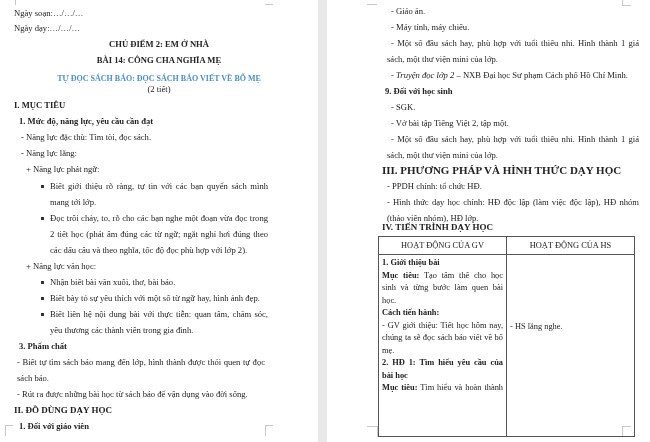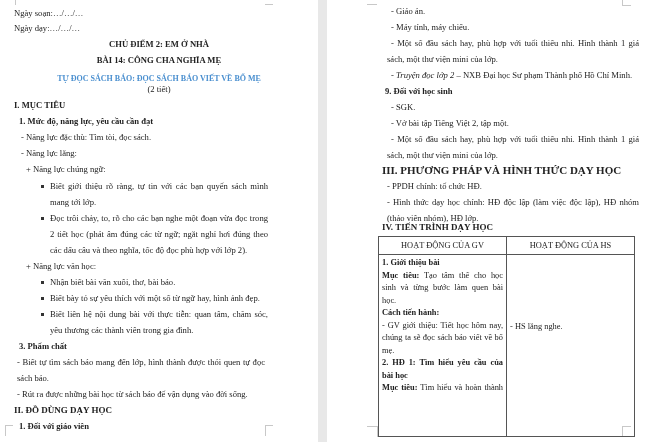--- a/index.html
+++ b/index.html
@@ -35,21 +35,21 @@
   <div class="t" style="left:14px;top:23px;">Ngày dạy:…/…/…</div>
   <div class="t b c" style="left:0;width:318px;top:39px;">CHỦ ĐIỂM 2: EM Ở NHÀ</div>
   <div class="t b c" style="left:0;width:318px;top:55px;">BÀI 14: CÔNG CHA NGHĨA MẸ</div>
   <div class="t b c blue" style="left:0;width:318px;top:73px;font-size:8px;">TỰ ĐỌC SÁCH BÁO: ĐỌC SÁCH BÁO VIẾT VỀ BỐ MẸ</div>
   <div class="t c" style="left:0;width:318px;top:84px;">(2 tiết)</div>
 
   <div class="t b" style="left:14px;top:100px;">I. MỤC TIÊU</div>
   <div class="t b" style="left:19px;top:116px;">1. Mức độ, năng lực, yêu cầu cần đạt</div>
   <div class="t" style="left:21px;top:132px;">- Năng lực đặc thù: Tìm tòi, đọc sách.</div>
   <div class="t" style="left:21px;top:148px;">- Năng lực lắng:</div>
-  <div class="t" style="left:26px;top:164px;">+ Năng lực chúng ngữ:</div>
+  <div class="t" style="left:26px;top:164px;">+ Năng lực phát ngữ:</div>
 
   <div class="bul" style="left:41px;top:185px;"></div>
   <div class="t" style="left:50px;top:181px;width:218px;white-space:normal;text-align:justify;text-align-last:justify;">Biết giới thiệu rõ ràng, tự tin với các bạn quyển sách mình</div>
   <div class="t" style="left:50px;top:197px;">mang tới lớp.</div>
 
   <div class="bul" style="left:41px;top:217px;"></div>
   <div class="t" style="left:50px;top:213px;width:218px;white-space:normal;text-align:justify;text-align-last:justify;">Đọc trôi chảy, to, rõ cho các bạn nghe một đoạn vừa đọc trong</div>
   <div class="t" style="left:50px;top:229px;width:218px;white-space:normal;text-align:justify;text-align-last:justify;">2 tiết học (phát âm đúng các từ ngữ; ngắt nghỉ hơi đúng theo</div>
   <div class="t" style="left:50px;top:245px;">các dấu câu và theo nghĩa, tốc độ đọc phù hợp với lớp 2).</div>
 
@@ -74,21 +74,21 @@
 <div class="page" id="page-right">
   <div class="corner" style="left:40px;top:4px;border-top-width:1px;width:10px;height:2px;"></div>
   <div class="corner" style="left:295px;top:-1px;border-left-width:1px;border-bottom-width:1px;width:8px;height:6px;"></div>
   <div class="corner" style="left:40px;top:426px;border-top-width:1px;border-right-width:1px;width:10px;"></div>
   <div class="corner" style="left:295px;top:426px;border-top-width:1px;border-left-width:1px;width:8px;"></div>
 
   <div class="t" style="left:64px;top:6px;">- Giáo án.</div>
   <div class="t" style="left:64px;top:22px;">- Máy tính, máy chiếu.</div>
   <div class="t" style="left:64px;top:38px;width:248px;white-space:normal;text-align:justify;text-align-last:justify;">- Một số đầu sách hay, phù hợp với tuổi thiếu nhi. Hình thành 1 giá</div>
   <div class="t" style="left:60px;top:54px;">sách, một thư viện mini của lớp.</div>
-  <div class="t" style="left:64px;top:70px;"><i>- Truyện đọc lớp 2</i><span> – NXB Đại học Sư phạm Thành phố Hồ Chí Minh.</span></div>
+  <div class="t" style="left:64px;top:70px;"><i>- Truyện đọc lớp 2</i><span> – NXB Đại học Sư phạm Cách phố Hồ Chí Minh.</span></div>
   <div class="t b" style="left:58px;top:86px;">9. Đối với học sinh</div>
   <div class="t" style="left:64px;top:102px;">- SGK.</div>
   <div class="t" style="left:64px;top:118px;">- Vở bài tập Tiếng Việt 2, tập một.</div>
   <div class="t" style="left:64px;top:134px;width:248px;white-space:normal;text-align:justify;text-align-last:justify;">- Một số đầu sách hay, phù hợp với tuổi thiếu nhi. Hình thành 1 giá</div>
   <div class="t" style="left:60px;top:150px;">sách, một thư viện mini của lớp.</div>
 
   <div class="t b" style="left:55px;top:165px;font-size:11px;">III. PHƯƠNG PHÁP VÀ HÌNH THỨC DẠY HỌC</div>
   <div class="t" style="left:60px;top:181px;">- PPDH chính: tổ chức HĐ.</div>
   <div class="t" style="left:60px;top:197px;width:252px;white-space:normal;text-align:justify;text-align-last:justify;">- Hình thức dạy học chính: HĐ độc lập (làm việc độc lập), HĐ nhóm</div>
   <div class="t" style="left:60px;top:213px;">(thảo viên nhóm), HĐ lớp.</div>

